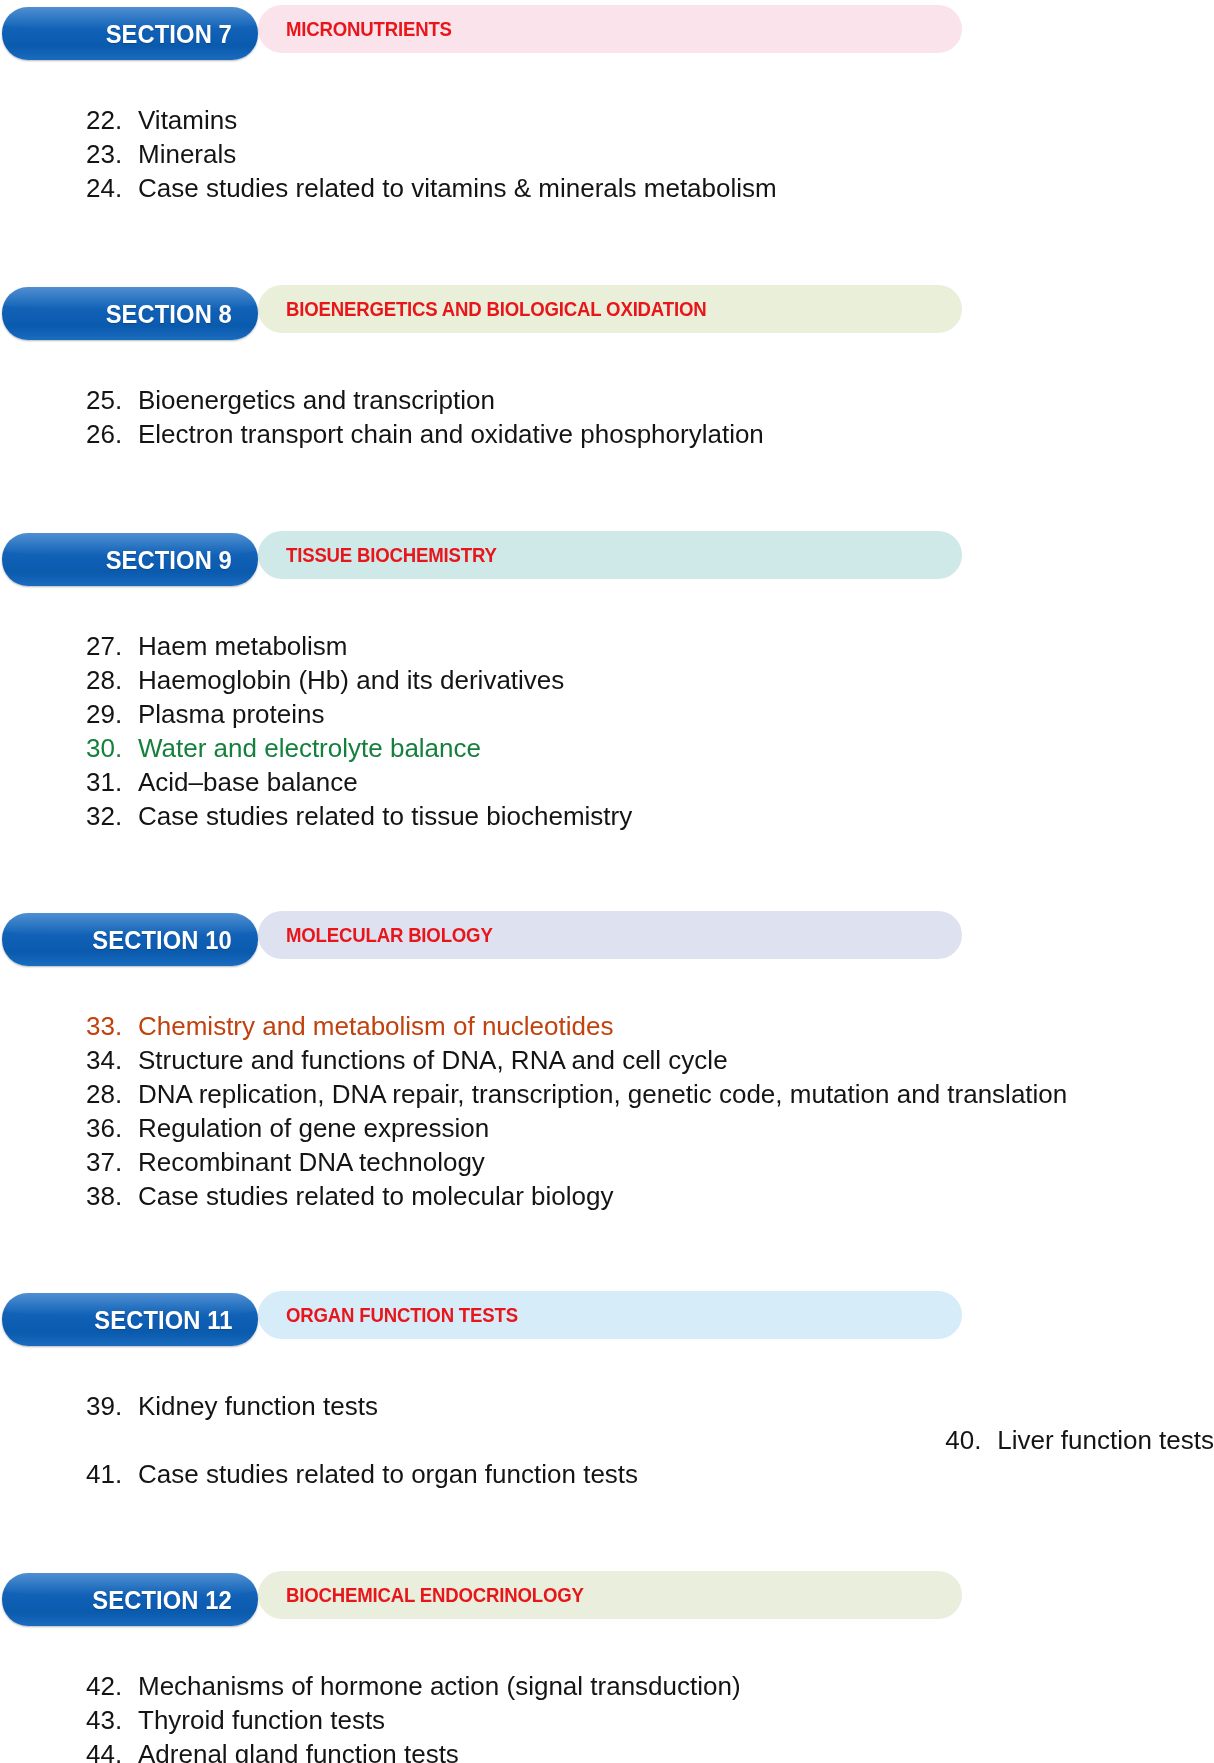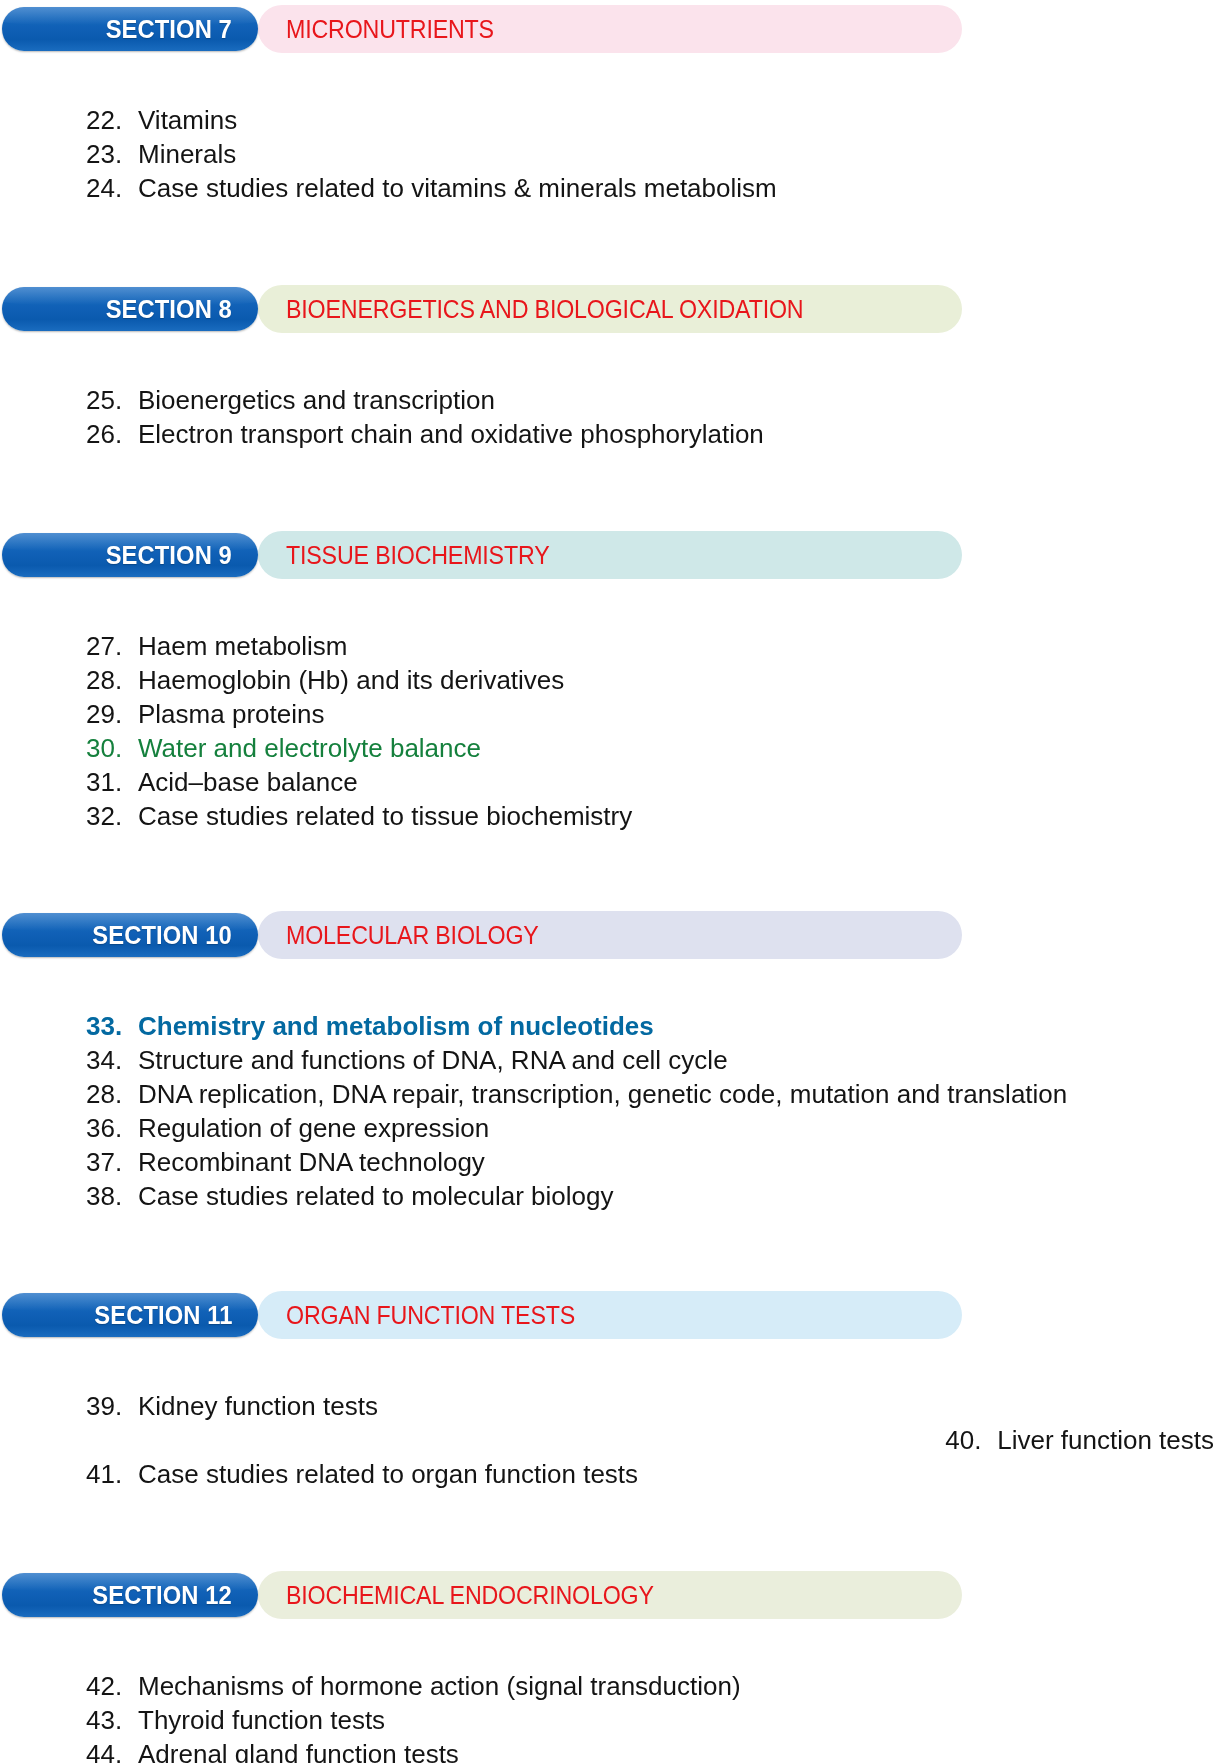--- a/index.html
+++ b/index.html
@@ -45,39 +45,39 @@
     height: 48px;
     border-radius: 24px;
     box-sizing: border-box;
   }
   .banner-title {
     position: absolute;
     left: 28px;
     top: 50%;
     transform: translateY(-50%);
     color: #e8161b;
-    font-size: 25px;
-    font-weight: normal;
+    font-size: 20px;
+    font-weight: bold;
     letter-spacing: -0.2px;
     white-space: nowrap;
     transform-origin: left center;
   }
   .banner-title-inner {
     display: inline-block;
     transform: scaleX(0.93);
     transform-origin: left center;
   }
 
   
   .pill {
     position: absolute;
     left: 2px;
     top: 2px;
     width: 256px;
-    height: 44px;
+    height: 53px;
     border-radius: 26px;
     background: linear-gradient(to bottom,
                 #1f6fc4 0%,
                 #1668bd 22%,
                 #0f5fb5 50%,
                 #0a5aae 74%,
                 #1a6cbf 100%);
     box-shadow: 0 1px 2px rgba(0,0,0,0.28);
     overflow: hidden;
   }
@@ -269,21 +269,21 @@
           <span class="banner-title-inner">MOLECULAR BIOLOGY</span>
         </span>
       </div>
       <div class="pill">
         <span class="pill-label">
           <span class="pill-label-inner">SECTION 10</span>
         </span>
       </div>
     </div>
     <ul class="topic-list">
-      <li class="topic-item" style="color: #0369a1; font-weight: bold;">
+      <li class="topic-item" style="color: #c2410c;">
         <span class="topic-num">33.</span>
         <span class="topic-text">Chemistry and metabolism of nucleotides</span>
       </li>
       <li class="topic-item" style="color: rgb(20, 20, 20);">
         <span class="topic-num">34.</span>
         <span class="topic-text">Structure and functions of DNA, RNA and cell cycle</span>
       </li>
       <li class="topic-item" style="color: rgb(20, 20, 20);">
         <span class="topic-num">28.</span>
         <span class="topic-text">DNA replication, DNA repair, transcription, genetic code, mutation and translation</span>

